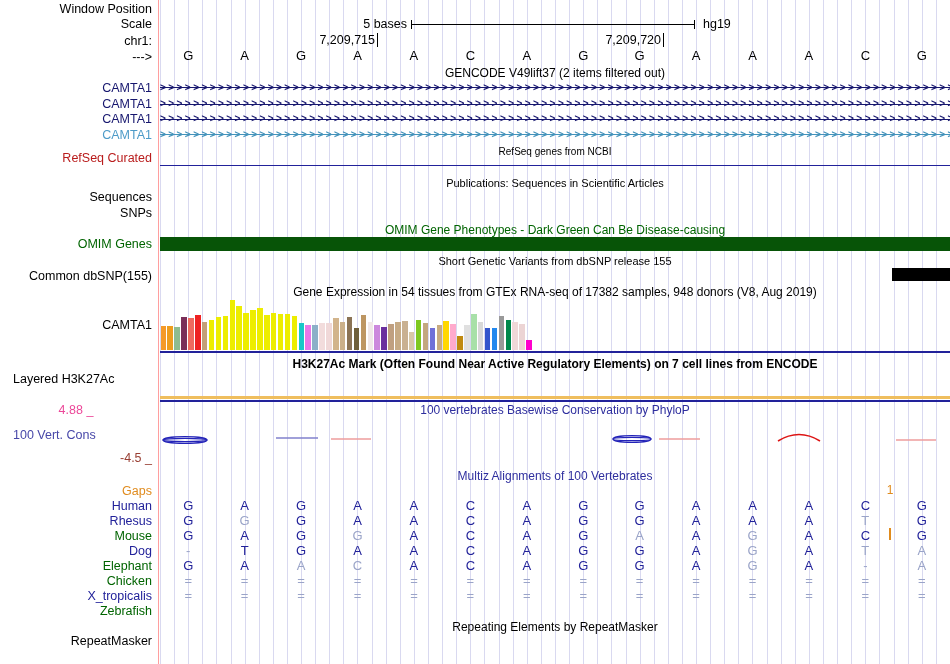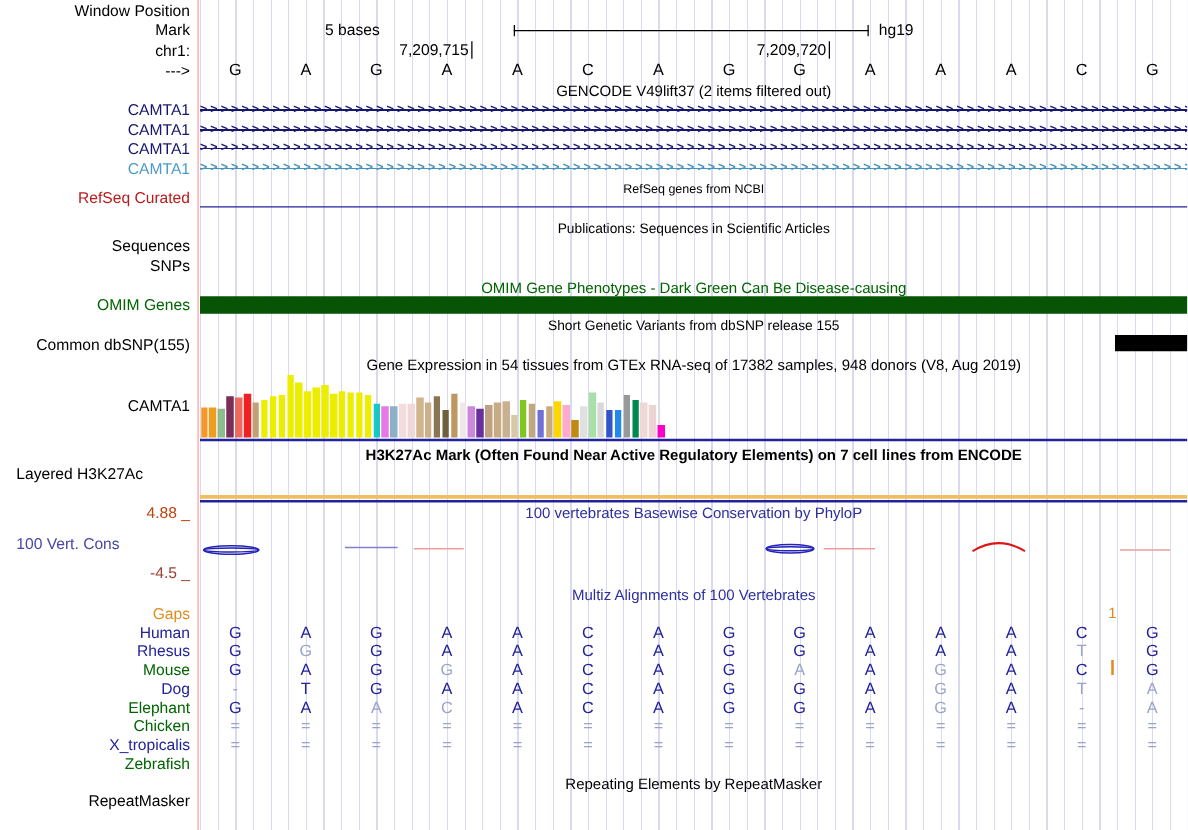--- a/index.html
+++ b/index.html
@@ -8,21 +8,21 @@
   .abs{position:absolute;}
   .grid{position:absolute;left:160px;top:0;width:790px;height:664px;
         background-image:repeating-linear-gradient(to right,#d9d9f0 0 1px,transparent 1px 14.107px);}
   .pink-line{position:absolute;left:158px;top:0;width:1px;height:664px;background:#ff9e9e;}
   .lbl{position:absolute;left:0;width:152px;height:16px;line-height:16px;text-align:right;
        font-size:12.5px;white-space:nowrap;}
   .lbl-left{text-align:left;padding-left:13px;}
   .ttl{position:absolute;left:160px;width:790px;text-align:center;font-size:12px;line-height:16px;white-space:nowrap;}
   .hdr-row{position:absolute;left:160px;top:1px;width:790px;display:flex;justify-content:center;gap:18px;
            font-size:12.5px;line-height:16px;}
-  .scale-text{position:absolute;left:260px;top:17px;width:147px;font-size:12.5px;line-height:15px;}
+  .scale-text{position:absolute;left:260px;top:17px;width:147px;text-align:right;font-size:12.5px;line-height:15px;}
   .genome-tag{position:absolute;left:703px;top:17px;font-size:12.5px;line-height:15px;}
   .scale-line{position:absolute;left:411px;top:24px;width:284px;height:1px;background:#000;}
   .scale-line i{position:absolute;top:-4px;width:1px;height:9px;background:#000;}
   .scale-line i.l{left:0;} .scale-line i.r{right:0;}
   .tick-num{position:absolute;width:80px;text-align:right;top:33px;font-size:12.5px;line-height:15px;}
   .tick-bar{position:absolute;top:33px;width:1px;height:14px;background:#000;}
   .base{position:absolute;transform:translateX(-50%);font-size:13px;line-height:15px;white-space:pre;}
   .generow{position:absolute;left:160px;width:790px;height:12px;overflow:hidden;white-space:nowrap;
            font-size:10px;font-weight:700;letter-spacing:2.45px;line-height:12px;
            background-image:linear-gradient(to bottom,transparent calc(50% - .5px),currentColor calc(50% - .5px),currentColor calc(50% + .5px),transparent calc(50% + .5px));}
@@ -47,35 +47,35 @@
     </div>
   <span class="genome-tag">hg19</span>
 
   <span class="tick-num" style="left:295px">7,209,715</span>
   <div class="tick-bar" style="left:377px"></div>
   <span class="tick-num" style="left:581px">7,209,720</span>
   <div class="tick-bar" style="left:663px"></div>
 
   <div id="gen">
       <div class="lbl" style="top: 1px; color: rgb(0, 0, 0);">Window Position</div>
-      <div class="lbl" style="top: 16px; color: rgb(0, 0, 0);">Mark</div>
+      <div class="lbl" style="top: 16px; color: rgb(0, 0, 0);">Scale</div>
       <div class="lbl" style="top: 33px; color: rgb(0, 0, 0);">chr1:</div>
       <div class="lbl" style="top: 49px; color: rgb(0, 0, 0);">---&gt;</div>
       <div class="lbl" style="top: 80px; color: rgb(22, 22, 110);">CAMTA1</div>
       <div class="lbl" style="top: 96px; color: rgb(22, 22, 110);">CAMTA1</div>
       <div class="lbl" style="top: 111px; color: rgb(22, 22, 110);">CAMTA1</div>
       <div class="lbl" style="top: 127px; color: rgb(77, 155, 200);">CAMTA1</div>
       <div class="lbl" style="top: 150px; color: #b91c1c;">RefSeq Curated</div>
       <div class="lbl" style="top: 189px; color: rgb(0, 0, 0);">Sequences</div>
       <div class="lbl" style="top: 205px; color: rgb(0, 0, 0);">SNPs</div>
       <div class="lbl" style="top: 236px; color: rgb(0, 100, 0);">OMIM Genes</div>
       <div class="lbl" style="top: 268px; color: rgb(0, 0, 0);">Common dbSNP(155)</div>
       <div class="lbl" style="top: 317px; color: rgb(0, 0, 0);">CAMTA1</div>
       <div class="lbl lbl-left" style="top: 371px; color: rgb(0, 0, 0);">Layered H3K27Ac</div>
-      <div class="lbl" style="top: 402px; color: #c2410c;">4.88 _</div>
+      <div class="lbl" style="top: 402px; color: #ec4899; text-align: center;">4.88 _</div>
       <div class="lbl lbl-left" style="top: 427px; color: rgb(71, 71, 168);">100 Vert. Cons</div>
       <div class="lbl" style="top: 450px; color: rgb(153, 63, 51);">-4.5 _</div>
       <div class="lbl" style="top: 633px; color: rgb(0, 0, 0);">RepeatMasker</div>
       <div class="ttl" style="top: 65px; color: rgb(0, 0, 0); font-size: 12px;">GENCODE V49lift37 (2 items filtered out)</div>
       <div class="ttl" style="top: 144px; color: rgb(0, 0, 0); font-size: 10px;">RefSeq genes from NCBI</div>
       <div class="ttl" style="top: 175px; color: rgb(0, 0, 0); font-size: 11px;">Publications: Sequences in Scientific Articles</div>
       <div class="ttl" style="top: 222px; color: rgb(0, 100, 0); font-size: 12px;">OMIM Gene Phenotypes - Dark Green Can Be Disease-causing</div>
       <div class="ttl" style="top: 253px; color: rgb(0, 0, 0); font-size: 11px;">Short Genetic Variants from dbSNP release 155</div>
       <div class="ttl" style="top: 284px; color: rgb(0, 0, 0); font-size: 12px;">Gene Expression in 54 tissues from GTEx RNA-seq of 17382 samples, 948 donors (V8, Aug 2019)</div>
       <div class="ttl" style="top: 356px; color: rgb(0, 0, 0); font-size: 12px; font-weight: bold;">H3K27Ac Mark (Often Found Near Active Regulatory Elements) on 7 cell lines from ENCODE</div>

